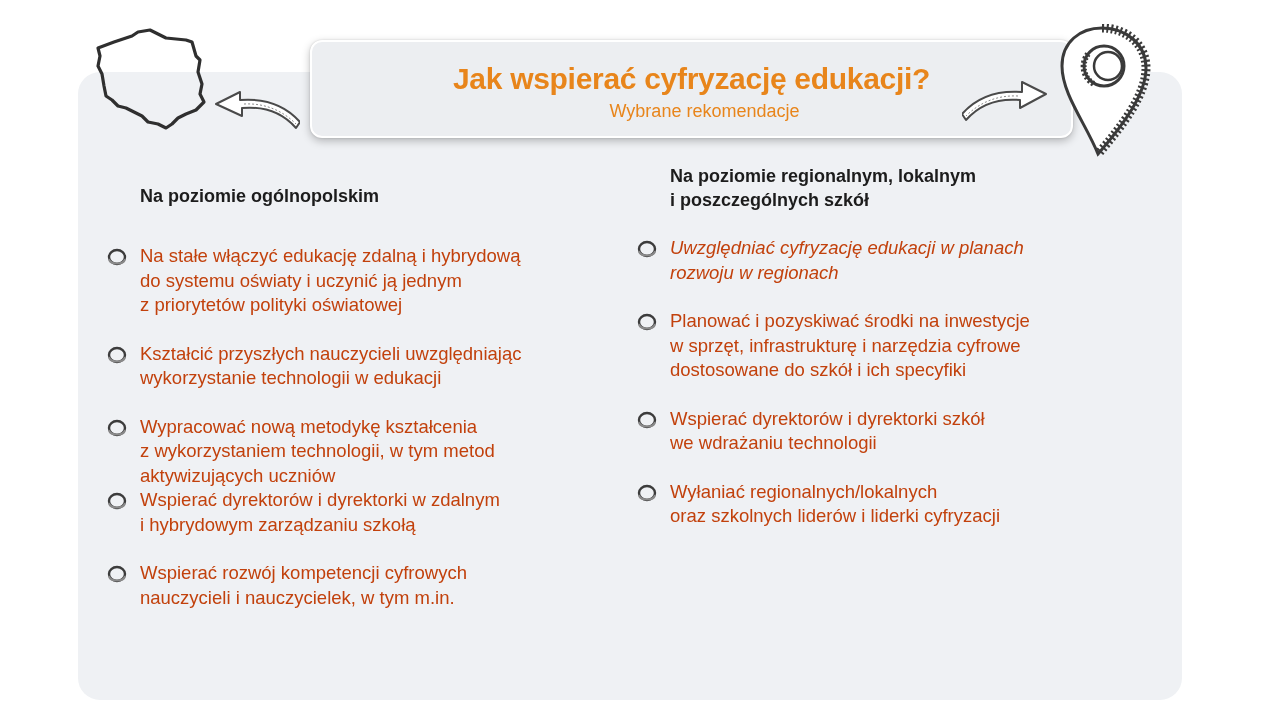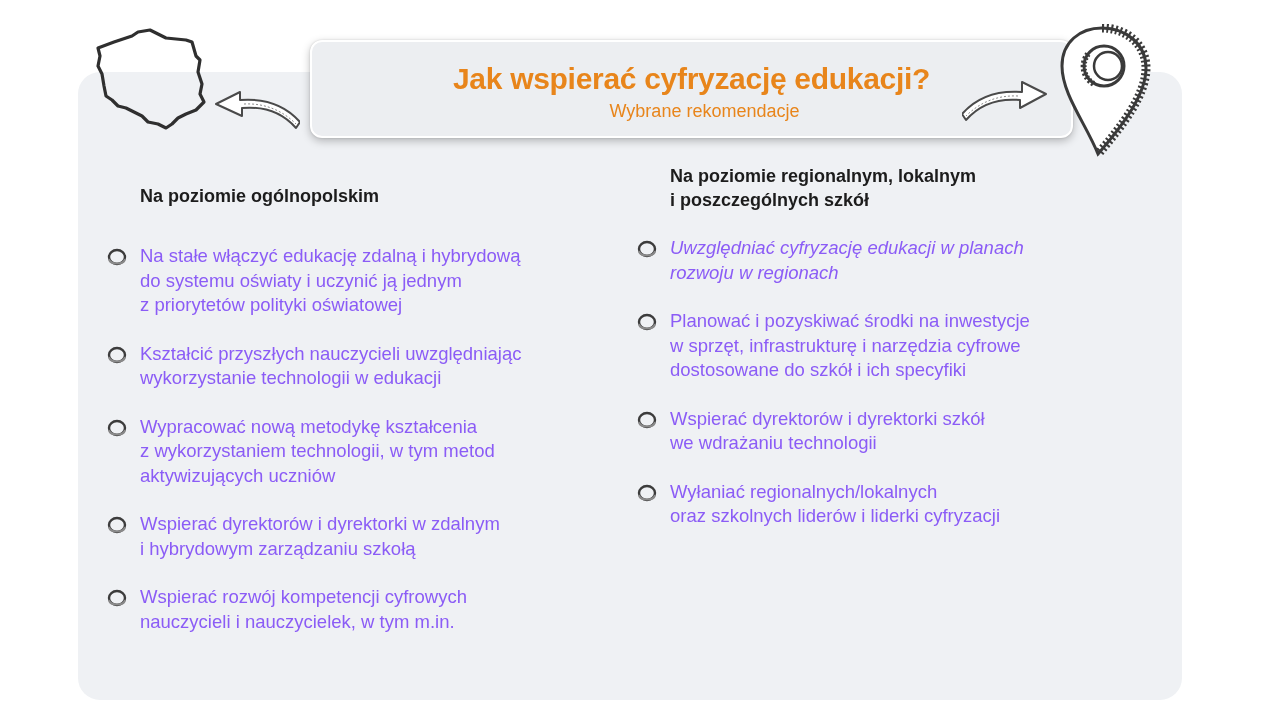--- a/index.html
+++ b/index.html
@@ -25,21 +25,21 @@
   .subtitle {
     color:#e8851b; font-size:18px; line-height:22px; margin-top:3px;margin-left:26px;
   }
   .col { position:absolute; }
   .col-left { left:106px; top:184px; width:500px; }
   .col-right { left:636px; top:164px; width:500px; }
   .col-heading {
     font-weight:bold; font-size:18px; line-height:24px; margin-left:34px; color:#1c1c1c;
   }
   ul { list-style:none; margin:0; padding:0; }
-  li { position:relative; padding-left:34px; font-size:18.5px; line-height:24.5px; color:#8b5cf6; }
+  li { position:relative; padding-left:34px; font-size:18.5px; line-height:24.5px; color:#c2410c; }
   .bullet { position:absolute; left:0; top:3px; width:22px; height:22px; }
   .map-icon { position:absolute; left:92px; top:28px; width:120px; height:104px; }
   .arrow-left { position:absolute; left:212px; top:88px; width:88px; height:46px; }
   .arrow-right { position:absolute; left:962px; top:80px; width:88px; height:46px; }
   .pin-icon { position:absolute; left:1058px; top:24px; width:94px; height:136px; }
 </style>
 </head>
 <body>
 
 <div class="panel"></div>
@@ -86,21 +86,21 @@
       <div>z priorytetów polityki oświatowej</div>
     </li>
     <li style="margin-bottom:24px;">
       <svg class="bullet" viewBox="0 0 22 22">
           <ellipse cx="11" cy="10" rx="8" ry="7" fill="none" stroke="#3c3c3c" stroke-width="2.4"></ellipse>
           <path d="M3 12 C4 18 18 18 19 12" fill="none" stroke="#8a8a8a" stroke-width="2"></path>
         </svg>
       <div>Kształcić przyszłych nauczycieli uwzględniając</div>
       <div>wykorzystanie technologii w edukacji</div>
     </li>
-    <li style="margin-bottom:24px;">
+    <li style="">
       <svg class="bullet" viewBox="0 0 22 22">
           <ellipse cx="11" cy="10" rx="8" ry="7" fill="none" stroke="#3c3c3c" stroke-width="2.4"></ellipse>
           <path d="M3 12 C4 18 18 18 19 12" fill="none" stroke="#8a8a8a" stroke-width="2"></path>
         </svg>
       <div>Wypracować nową metodykę kształcenia</div>
       <div>z wykorzystaniem technologii, w tym metod</div>
       <div>aktywizujących uczniów</div>
     </li>
     <li style="margin-bottom:24px;">
       <svg class="bullet" viewBox="0 0 22 22">

